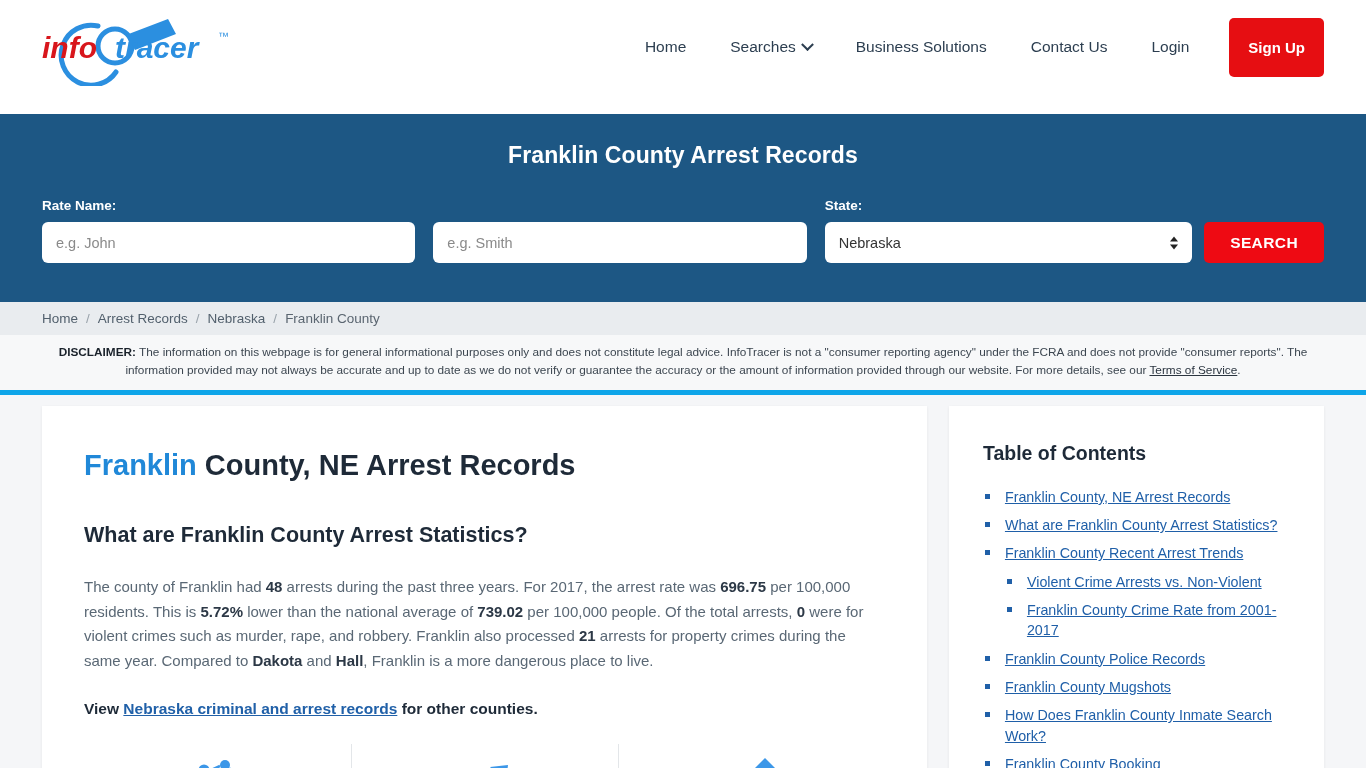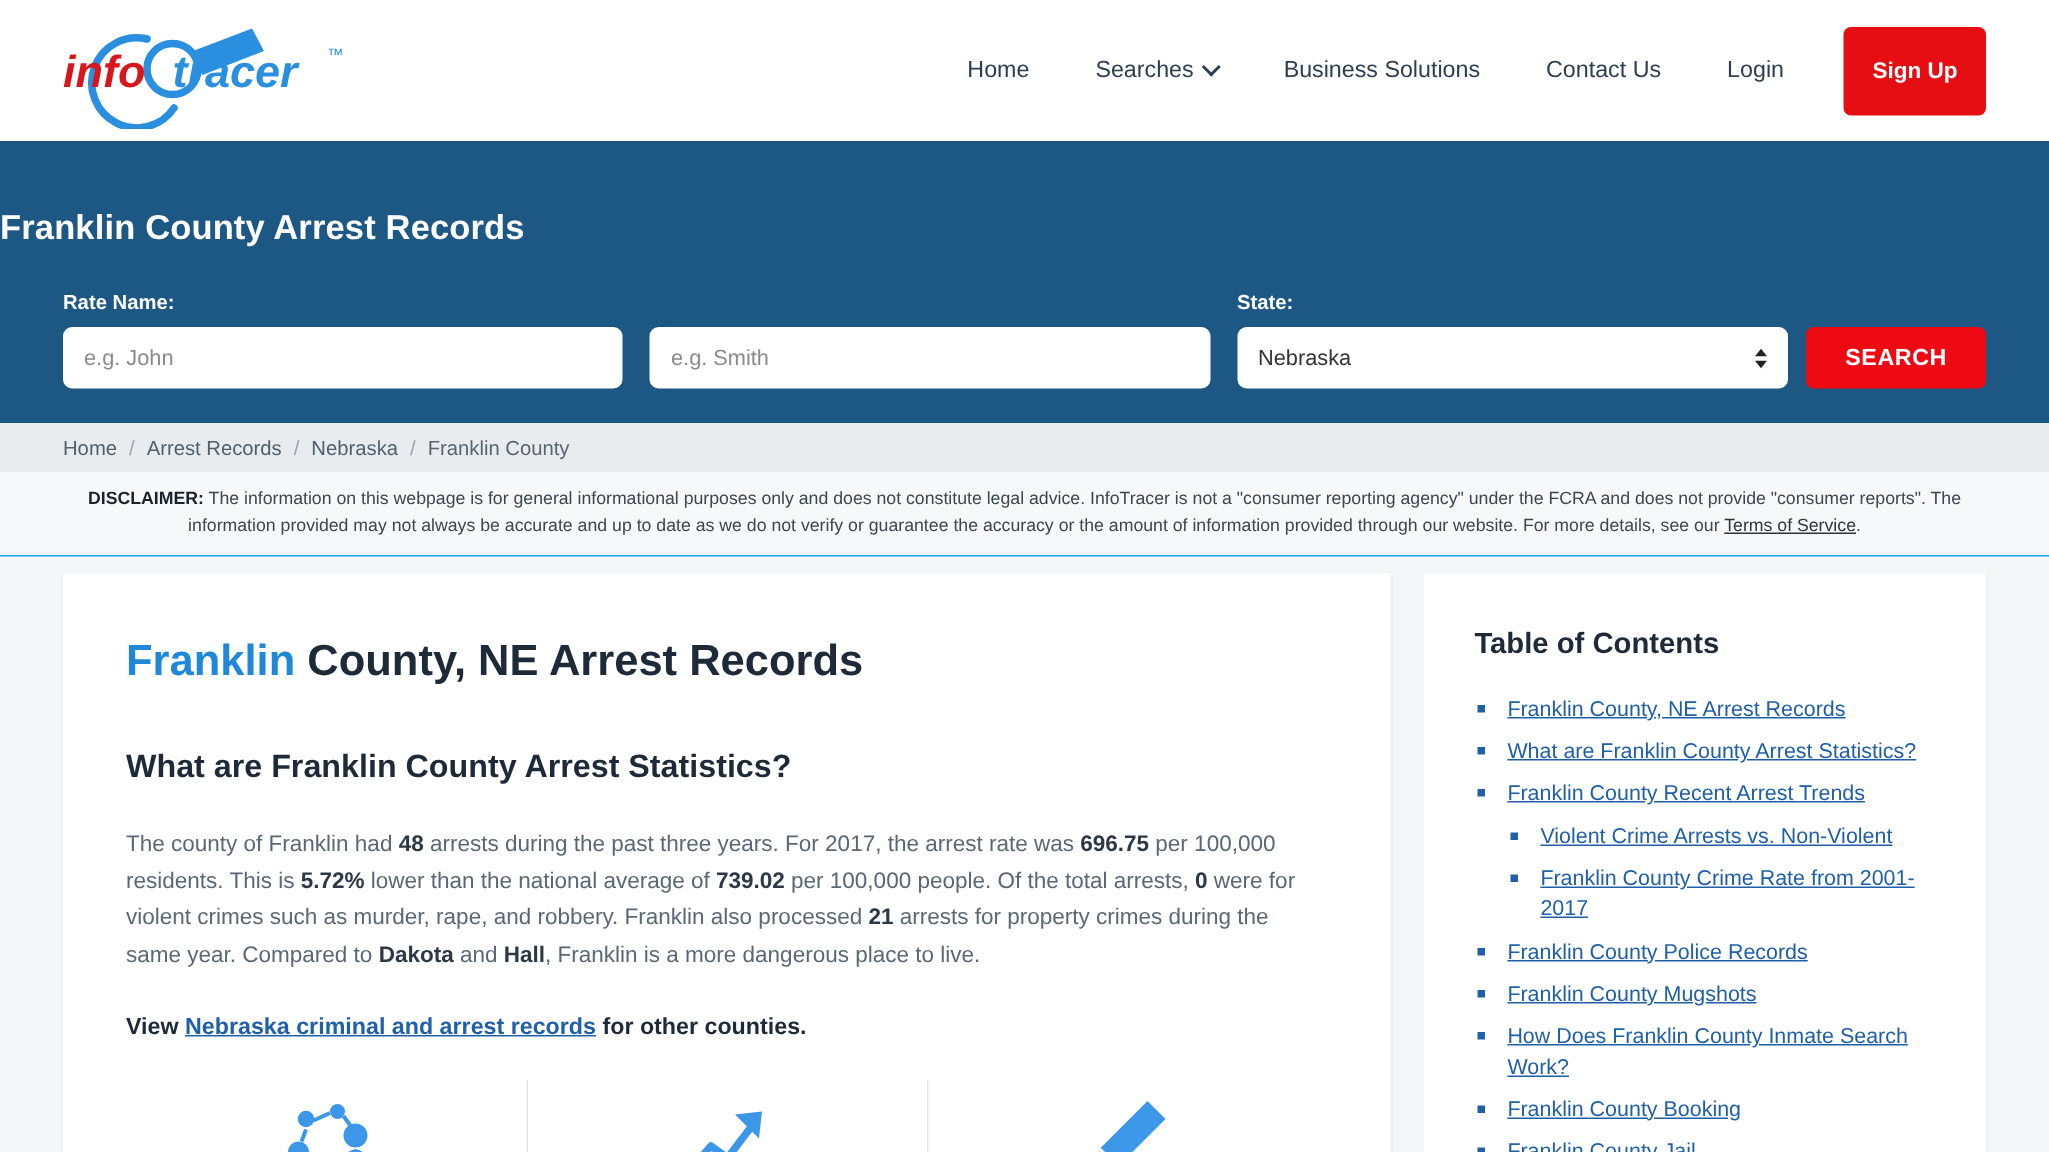--- a/index.html
+++ b/index.html
@@ -6,21 +6,21 @@
   html, body {
     margin: 0; padding: 0;
     width: 1366px; height: 768px;
     overflow: hidden;
     background: #f5f6f8;
     font-family: "Liberation Sans", sans-serif;
   }
 
   
   .topbar {
-    height: 94px;
+    height: 114px;
     background: #ffffff;
     display: flex;
     align-items: center;
     position: relative;
   }
   .logo-wrap {
     position: absolute;
     left: 40px;
     top: 8px;
     width: 200px;
@@ -68,25 +68,25 @@
     font-family: "Liberation Sans", sans-serif;
   }
 
   
   .hero {
     background: #1d5784;
     height: 188px;
     position: relative;
   }
   .hero-title {
-    text-align: left;
+    text-align: center;
     color: #ffffff;
     font-size: 23px;
     font-weight: bold;
-    padding-top: 44px;
+    padding-top: 28px;
     letter-spacing: .1px;
   }
   .search-row {
     display: flex;
     align-items: flex-end;
     padding: 20px 42px 0 42px;
     gap: 0;
   }
   .field-group { display: flex; flex-direction: column; }
   .fg-first { width: 380px; margin-right: 18px; }
@@ -172,21 +172,21 @@
   .bc-current { color: #5a6570; }
 
   
   .disclaimer {
     background: #f7f8f9;
     padding: 9px 44px 10px 44px;
     text-align: center;
     font-size: 11.8px;
     line-height: 1.52;
     color: #3c4650;
-    border-bottom: 1px solid #0ea5e9;
+    border-bottom: 5px solid #0ea5e9;
   }
   .disclaimer b { color: #1a222b; }
   .tos-link { color: #2b3540; text-decoration: underline; cursor: pointer; }
 
   
   .page {
     display: flex;
     padding: 11px 42px 0 42px;
     gap: 22px;
     align-items: flex-start;

